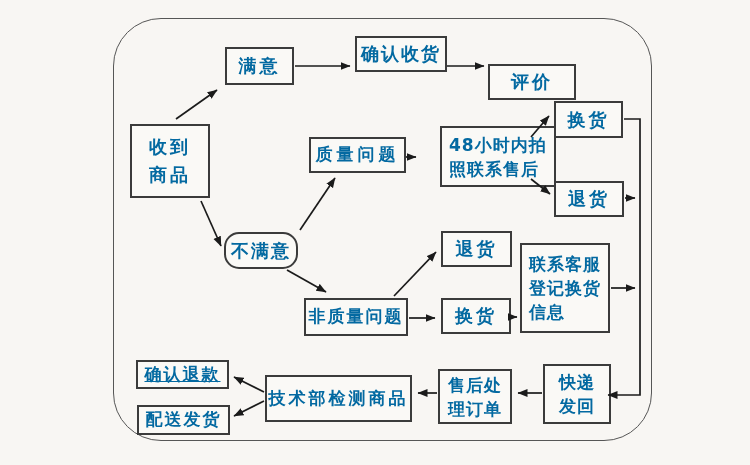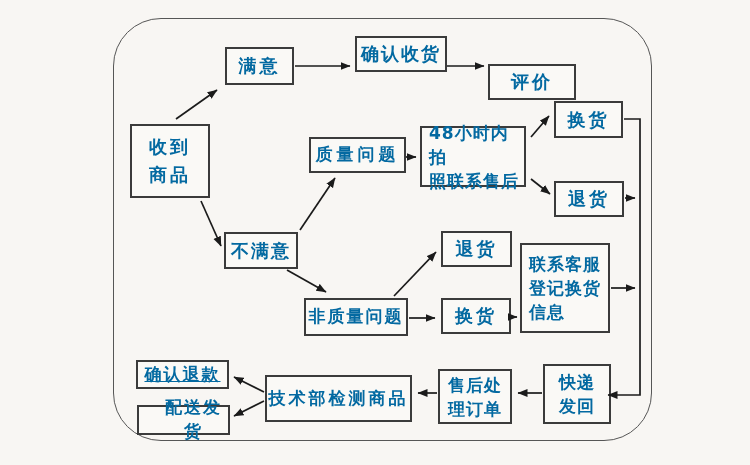--- a/index.html
+++ b/index.html
@@ -47,33 +47,33 @@
     stroke: #1b1b1b;
     stroke-width: 1.7;
     fill: none;
   }
   
   .n-received        { left:130px; top:124px; width:80px;  height:74px; line-height:28px; }
   .n-satisfied       { left:225px; top:47px;  width:69px;  height:38px; }
   .n-confirm-receipt { left:355px; top:36px;  width:92px;  height:36px; letter-spacing:2px; }
   .n-review          { left:488px; top:64px;  width:88px;  height:36px; }
   .n-quality         { left:309px; top:137px; width:97px;  height:36px; font-size:17px; letter-spacing:4px; }
-  .n-48h             { left:420px; top:126px; width:106px; height:61px; }
+  .n-48h             { left:440px; top:126px; width:116px; height:61px; }
   .n-exchange-top    { left:554px; top:101px; width:69px;  height:37px; }
   .n-return-top      { left:554px; top:181px; width:70px;  height:36px; }
-  .n-unsatisfied     { left:224px; top:232px; width:74px;  height:37px; letter-spacing:2px; }
+  .n-unsatisfied     { left:224px; top:232px; width:74px;  height:37px; letter-spacing:2px;border-radius:15px; }
   .n-nonquality      { left:304px; top:298px; width:104px; height:38px; font-size:17px; letter-spacing:2px; }
   .n-return-mid      { left:441px; top:231px; width:71px;  height:36px; }
   .n-exchange-mid    { left:441px; top:298px; width:70px;  height:36px; }
   .n-contact-service { left:520px; top:243px; width:90px;  height:90px; letter-spacing:2px; }
   .n-express-back    { left:543px; top:364px; width:68px;  height:60px; }
   .n-aftersales      { left:438px; top:369px; width:74px;  height:55px; letter-spacing:2px; }
   .n-tech            { left:265px; top:375px; width:147px; height:47px; font-size:17px; letter-spacing:3px; }
   .n-refund          { left:136px; top:360px; width:93px;  height:29px; font-size:17px; letter-spacing:2px;text-decoration:underline; }
-  .n-dispatch        { left:137px; top:405px; width:93px;  height:30px; font-size:17px; letter-spacing:2px;padding-left:20px; }
+  .n-dispatch        { left:137px; top:405px; width:93px;  height:30px; font-size:17px; letter-spacing:2px; }
 </style>
 </head>
 <body>
 
 <div class="stage">
   <div class="frame"></div>
 
   <div class="node n-received">收到
 商品</div>
   <div class="node n-satisfied">满意</div>

